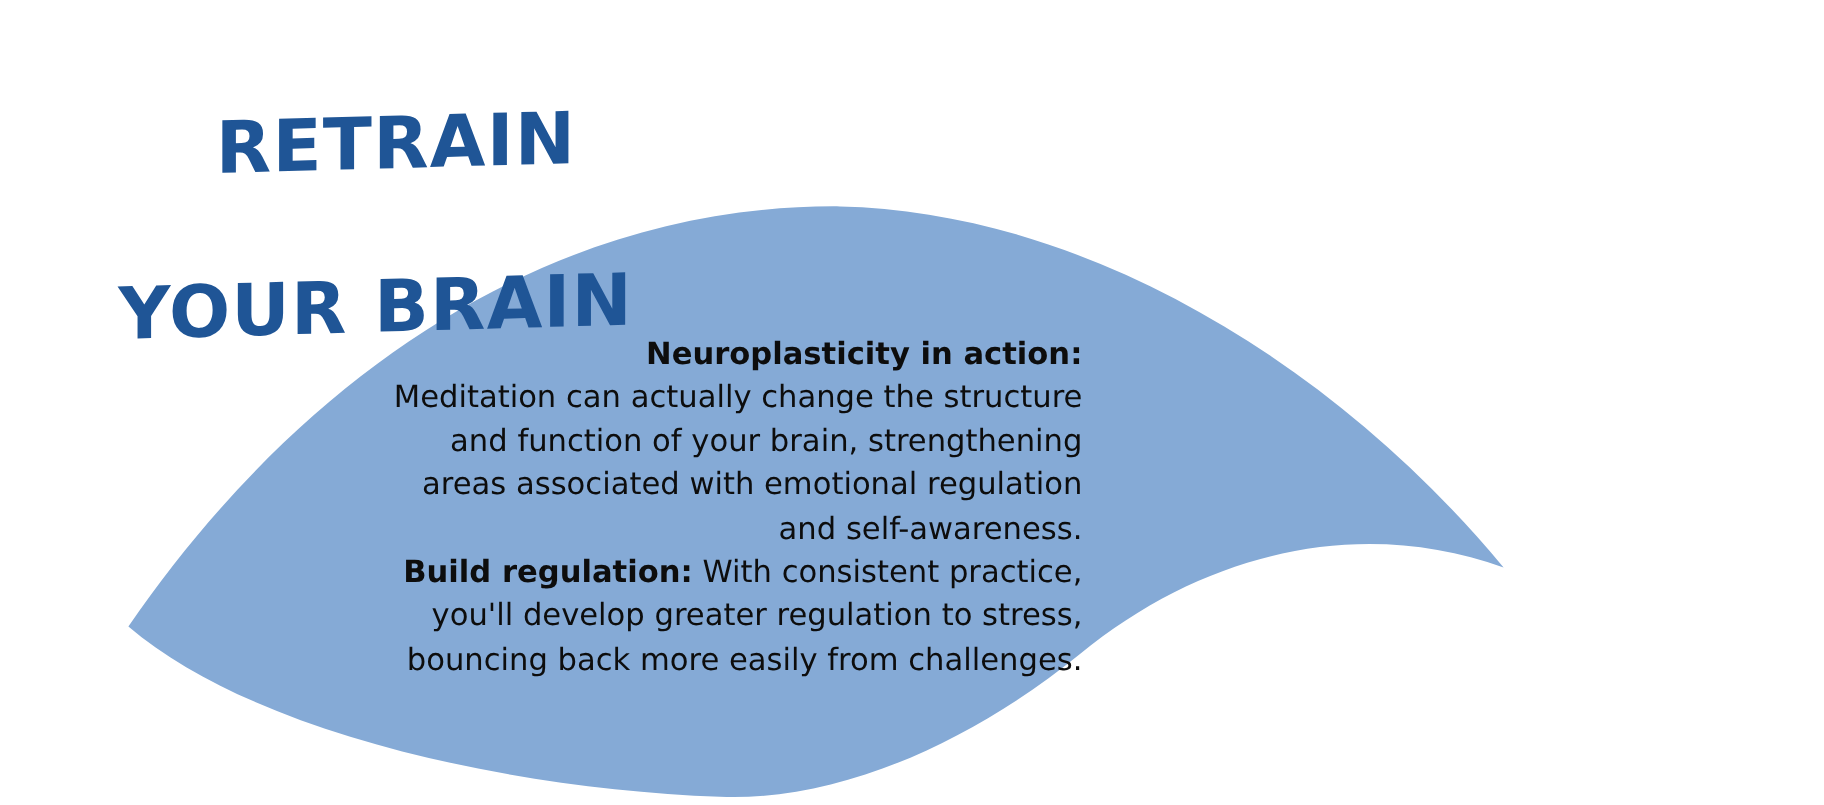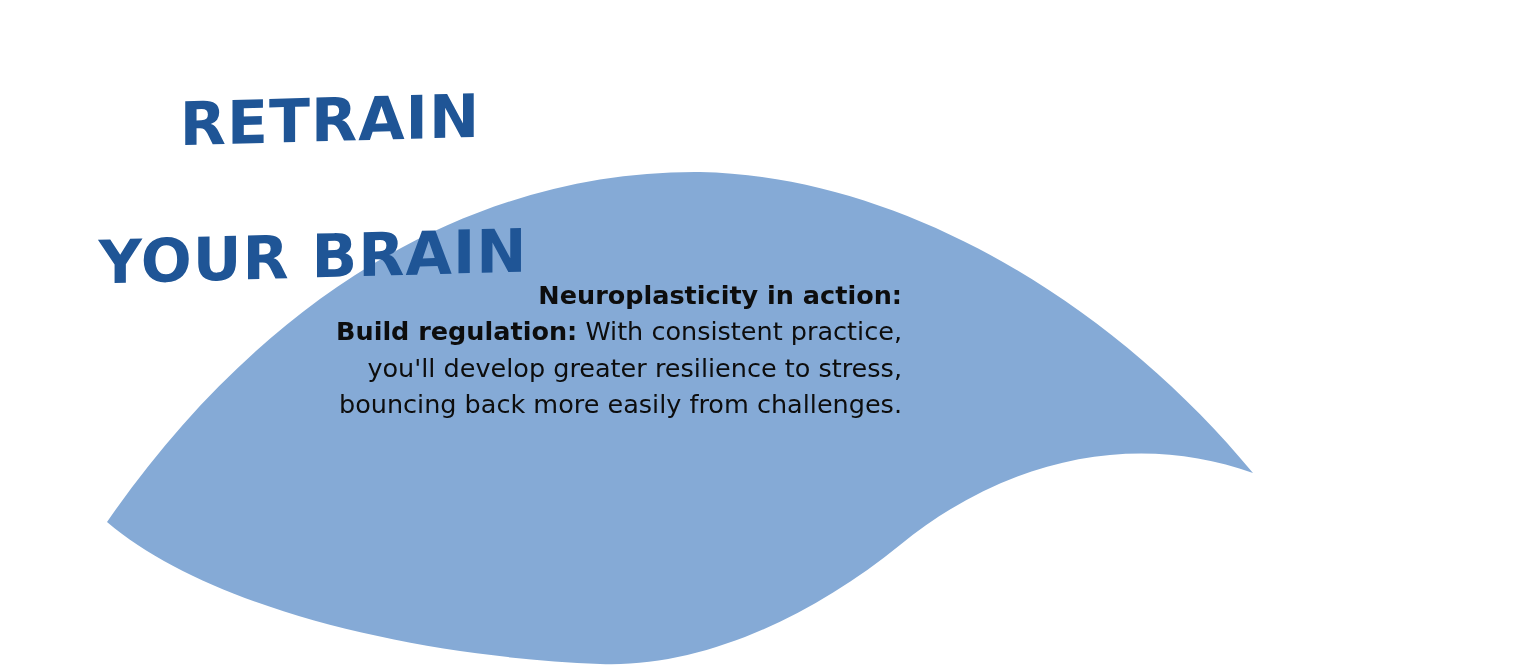--- a/index.html
+++ b/index.html
@@ -79,17 +79,17 @@
              C 420 657, 210 610, 107 522
              Z"></path>
   </svg>
 
   <div id="headline" style="color: rgb(31, 85, 150);">
     <span class="hl-line line1">RETRAIN</span>
     <span class="hl-line line2">YOUR BRAIN</span>
   </div>
 
   <div id="body-text" style="color: rgb(13, 13, 13);">
-    <p class="para"><span class="lead">Neuroplasticity in action:</span><br></p>
-    <p class="para"><span class="lead">Build regulation:</span><span> With consistent practice, you'll develop greater resilience to stress, bouncing back more easily from challenges.</span></p>
+    <p class="para"><span class="lead">Neuroplasticity in action:</span><br><span>Meditation can actually change the structure and function of your brain, strengthening areas associated with emotional regulation and self-awareness.</span></p>
+    <p class="para"><span class="lead">Build regulation:</span><span> With consistent practice, you'll develop greater regulation to stress, bouncing back more easily from challenges.</span></p>
   </div>
 
 </div>
 
 </body></html>

